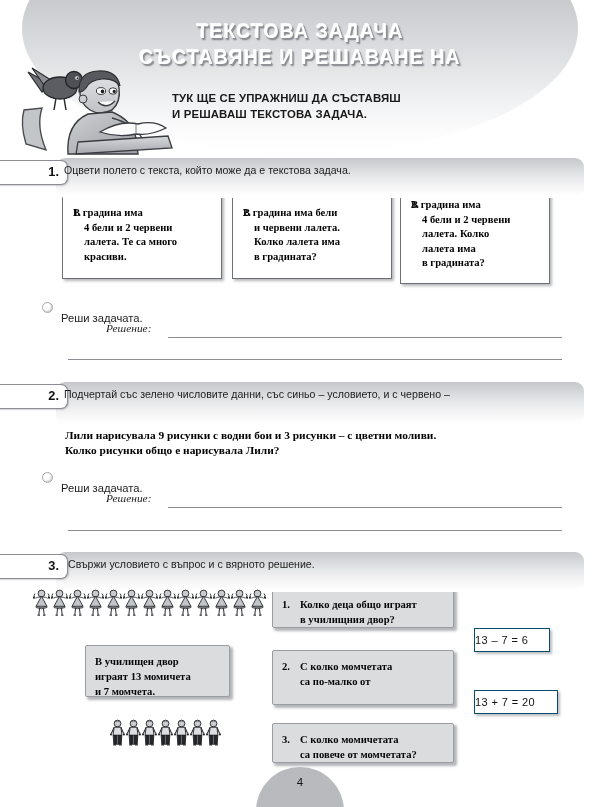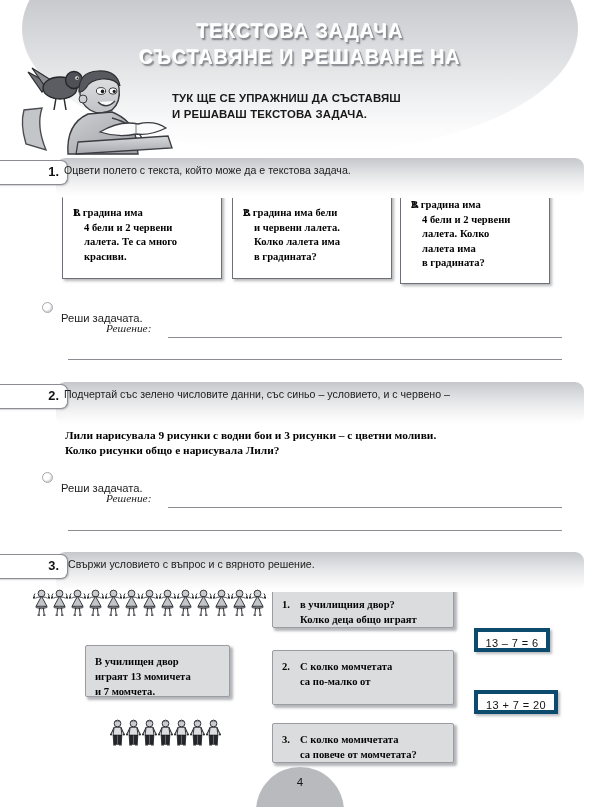--- a/index.html
+++ b/index.html
@@ -220,27 +220,27 @@
     top: 8px;
   }
   .qbox .qt {
     display: block;
     margin-left: 18px;
     white-space: nowrap;
   }
   .eqbox {
     position: absolute;
     background: #ffffff;
-    border: 4px solid #0c4a6e;
+    border: 1px solid #0c4a6e;
     box-sizing: border-box;
     box-shadow: 2.2px 2.2px 2.4px rgba(130,132,138,0.55);
     font-family: "Liberation Sans", sans-serif;
     font-size: 11px;
     color: #131313;
-    text-align: center;
+    text-align: left;
     line-height: 22px;
     letter-spacing: 0.4px;
   }
   .figrow {
     position: absolute;
     z-index: 4;
     display: flex;
   }
 
   
@@ -639,22 +639,22 @@
     </div>
 
   <div class="qbox" style="left:85px; top:645px; width:145px; height:52px;">
     <span style="display:block; white-space:nowrap;">В училищен двор</span>
     <span style="display:block; white-space:nowrap;">играят 13 момичета</span>
     <span style="display:block; white-space:nowrap;">и 7 момчета.</span>
   </div>
 
   <div class="qbox" style="left:272px; top:588px; width:182px; height:40px;">
     <span class="qn">1.</span>
+    <span class="qt">Колко деца общо играят</span>
     <span class="qt">в училищния двор?</span>
-    <span class="qt">Колко деца общо играят</span>
   </div>
 
   <div class="qbox" style="left:272px; top:650px; width:182px; height:55px;">
     <span class="qn">2.</span>
     <span class="qt">С колко момчетата</span>
     <span class="qt">са по-малко от</span>
   </div>
 
   <div class="qbox" style="left:272px; top:723px; width:182px; height:40px;">
     <span class="qn">3.</span>

